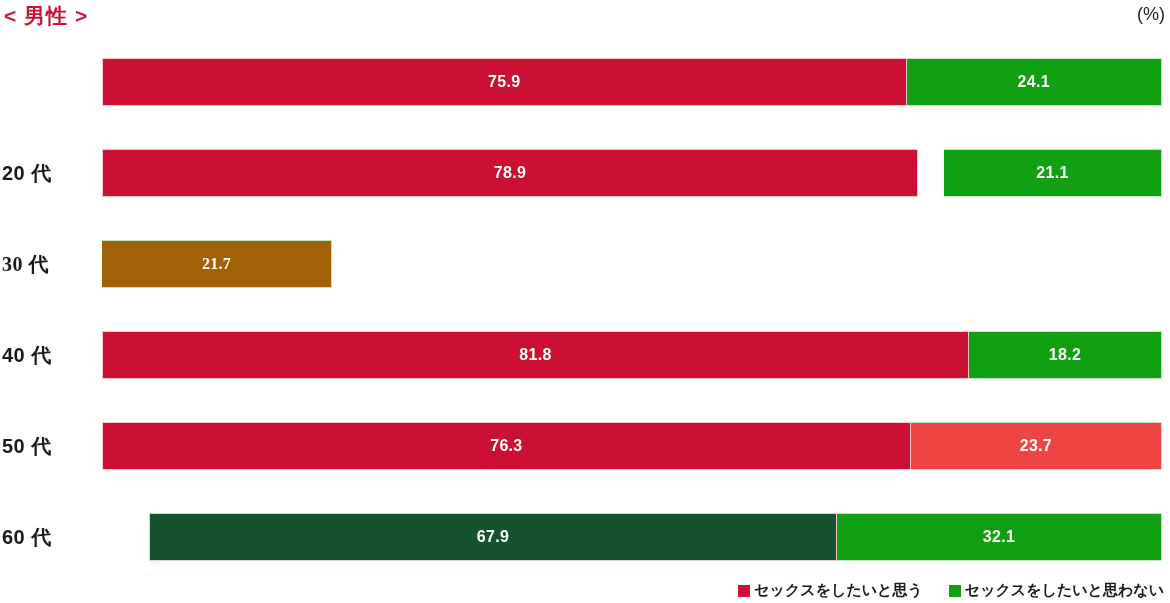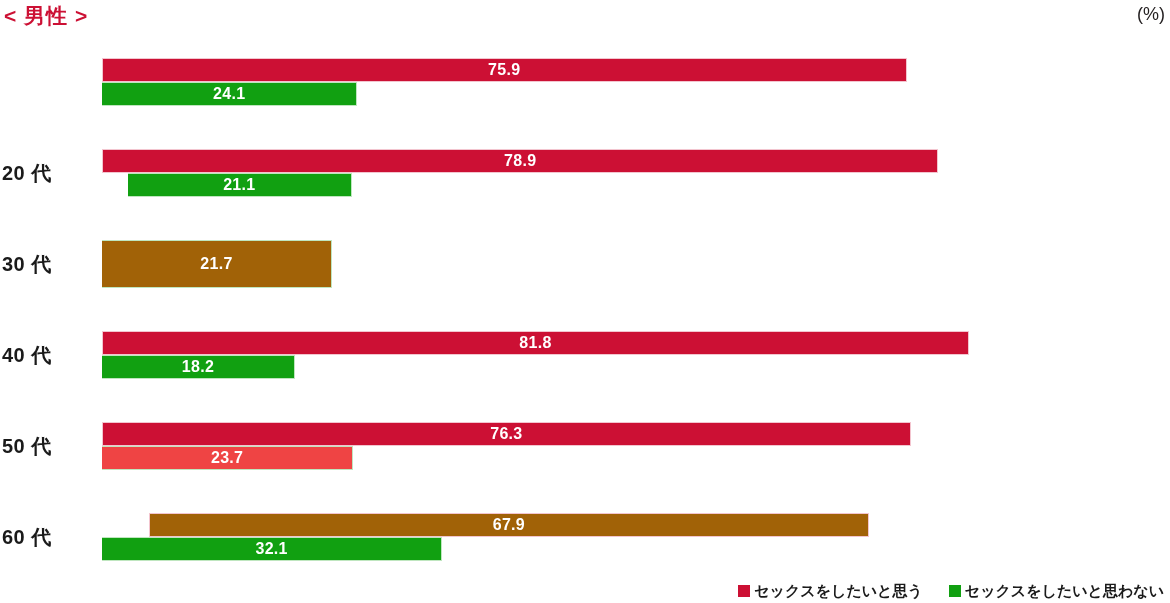--- a/index.html
+++ b/index.html
@@ -76,21 +76,20 @@
     letter-spacing: 8px;
   }
   .bar-track {
     position: absolute;
     left: 102px;
     top: 0;
     width: 1060px;
     height: 48px;
     display: flex;
     box-shadow: 0 0 0 1px rgba(255,255,255,0);
-    flex-direction: column;
   }
   .seg {
     position: relative;
     height: 48px;
     display: flex;
     align-items: center;
     justify-content: center;
     box-sizing: border-box;
   }
   .seg-yes {
@@ -137,20 +136,21 @@
     margin-right: 4px;
     flex: none;
   }
   .sw-red { background: #CC1034; }
   .sw-green { background: #11A011; }
   .legend-text {
     font-size: 15px;
     font-weight: bold;
     color: #1a1a1a;
     line-height: 1;
+    font-family: Liberation Serif, serif;
   }
 </style>
 </head>
 <body>
 
 <div class="header">
   <div class="chart-title">&lt; 男性 &gt;</div>
   <div class="unit-label">(%)</div>
 </div>
 
@@ -169,21 +169,21 @@
       <div class="cat-label">20 代</div>
       <div class="bar-track">
         <div class="seg seg-yes" style="width: 78.9%; background: rgb(204, 16, 52);">
           <span class="seg-val">78.9</span>
         </div>
         <div class="seg seg-no" style="width: 21.1%; background: rgb(17, 160, 17); margin-left: 26px;">
           <span class="seg-val">21.1</span>
         </div>
       </div>
     </div>
-    <div class="row" style="top: 202px;">
+    <div class="row" style="top: 202px; font-family: Liberation Serif, serif;">
       <div class="cat-label">30 代</div>
       <div class="bar-track">
         <div class="seg seg-no" style="width: 21.7%; background: #a16207;">
           <span class="seg-val">21.7</span>
         </div>
       </div>
     </div>
     <div class="row" style="top: 293px; border-radius: 6px;">
       <div class="cat-label">40 代</div>
       <div class="bar-track">
@@ -202,21 +202,21 @@
           <span class="seg-val">76.3</span>
         </div>
         <div class="seg seg-no" style="width: 23.7%; background: #ef4444;">
           <span class="seg-val">23.7</span>
         </div>
       </div>
     </div>
     <div class="row" style="top: 475px;">
       <div class="cat-label">60 代</div>
       <div class="bar-track">
-        <div class="seg seg-yes" style="width: 67.9%; background: #a16207; margin-left: 47px;">
+        <div class="seg seg-yes" style="width: 67.9%; background: #14532d; margin-left: 47px;">
           <span class="seg-val">67.9</span>
         </div>
         <div class="seg seg-no" style="width: 32.1%; background: rgb(17, 160, 17);">
           <span class="seg-val">32.1</span>
         </div>
       </div>
     </div>
   </div>
 
 <div class="legend">

